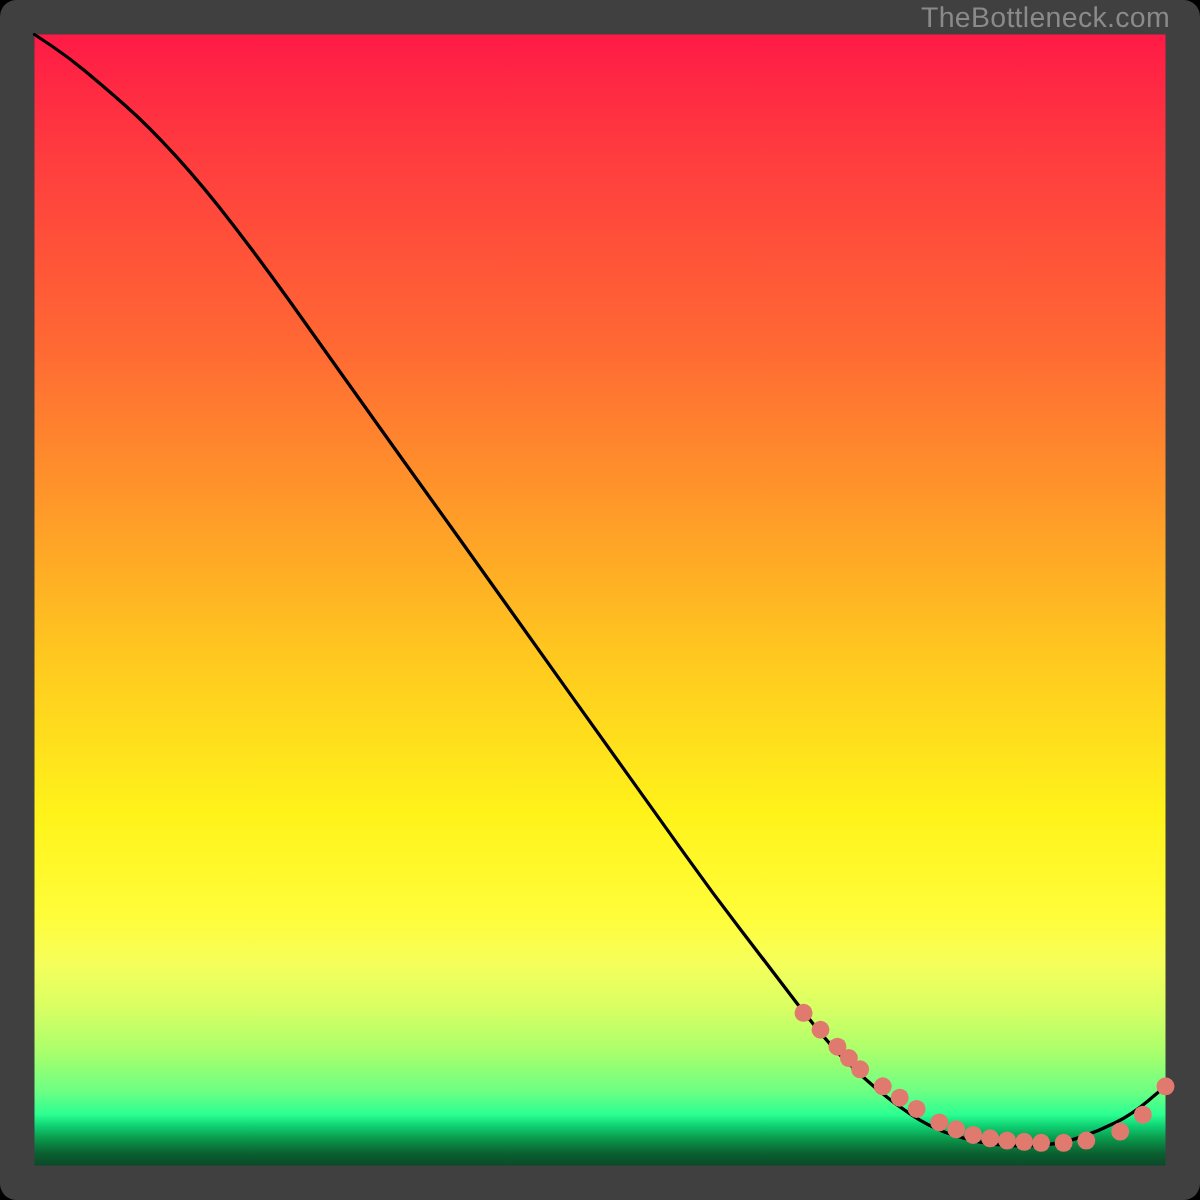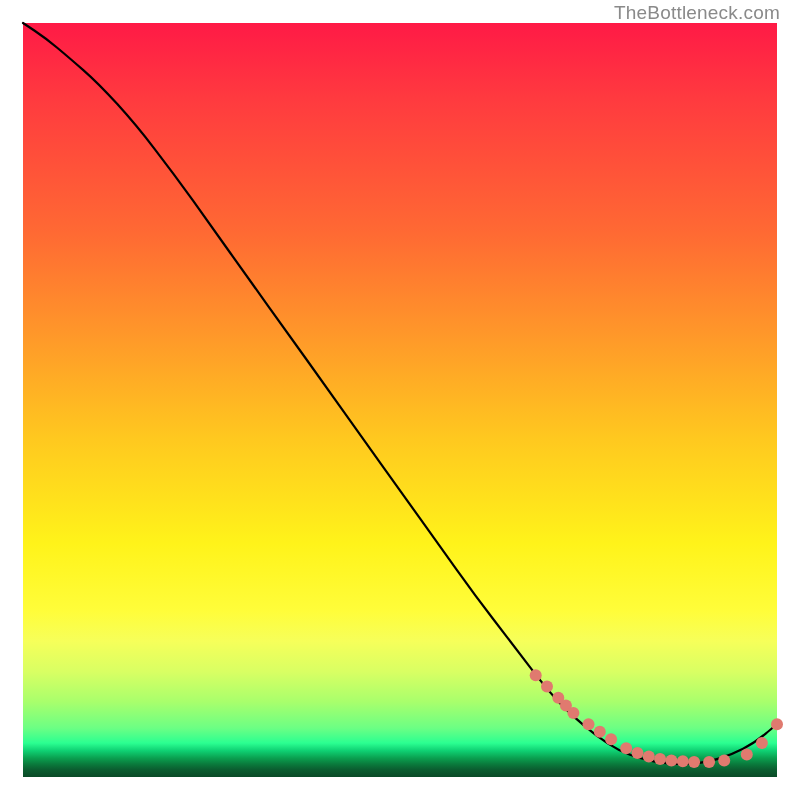--- a/index.html
+++ b/index.html
@@ -7,21 +7,22 @@
     padding: 0;
     width: 800px;
     height: 800px;
     background: #000;
     overflow: hidden;
   }
   .stage {
     position: relative;
     width: 800px;
     height: 800px;
-    background: #ffffff;
+    background: #404040;
+    border-radius: 11px;
   }
   .plot {
     position: absolute;
     left: 23px;
     top: 23px;
     width: 754px;
     height: 754px;
     
     background: linear-gradient(
       to bottom,

